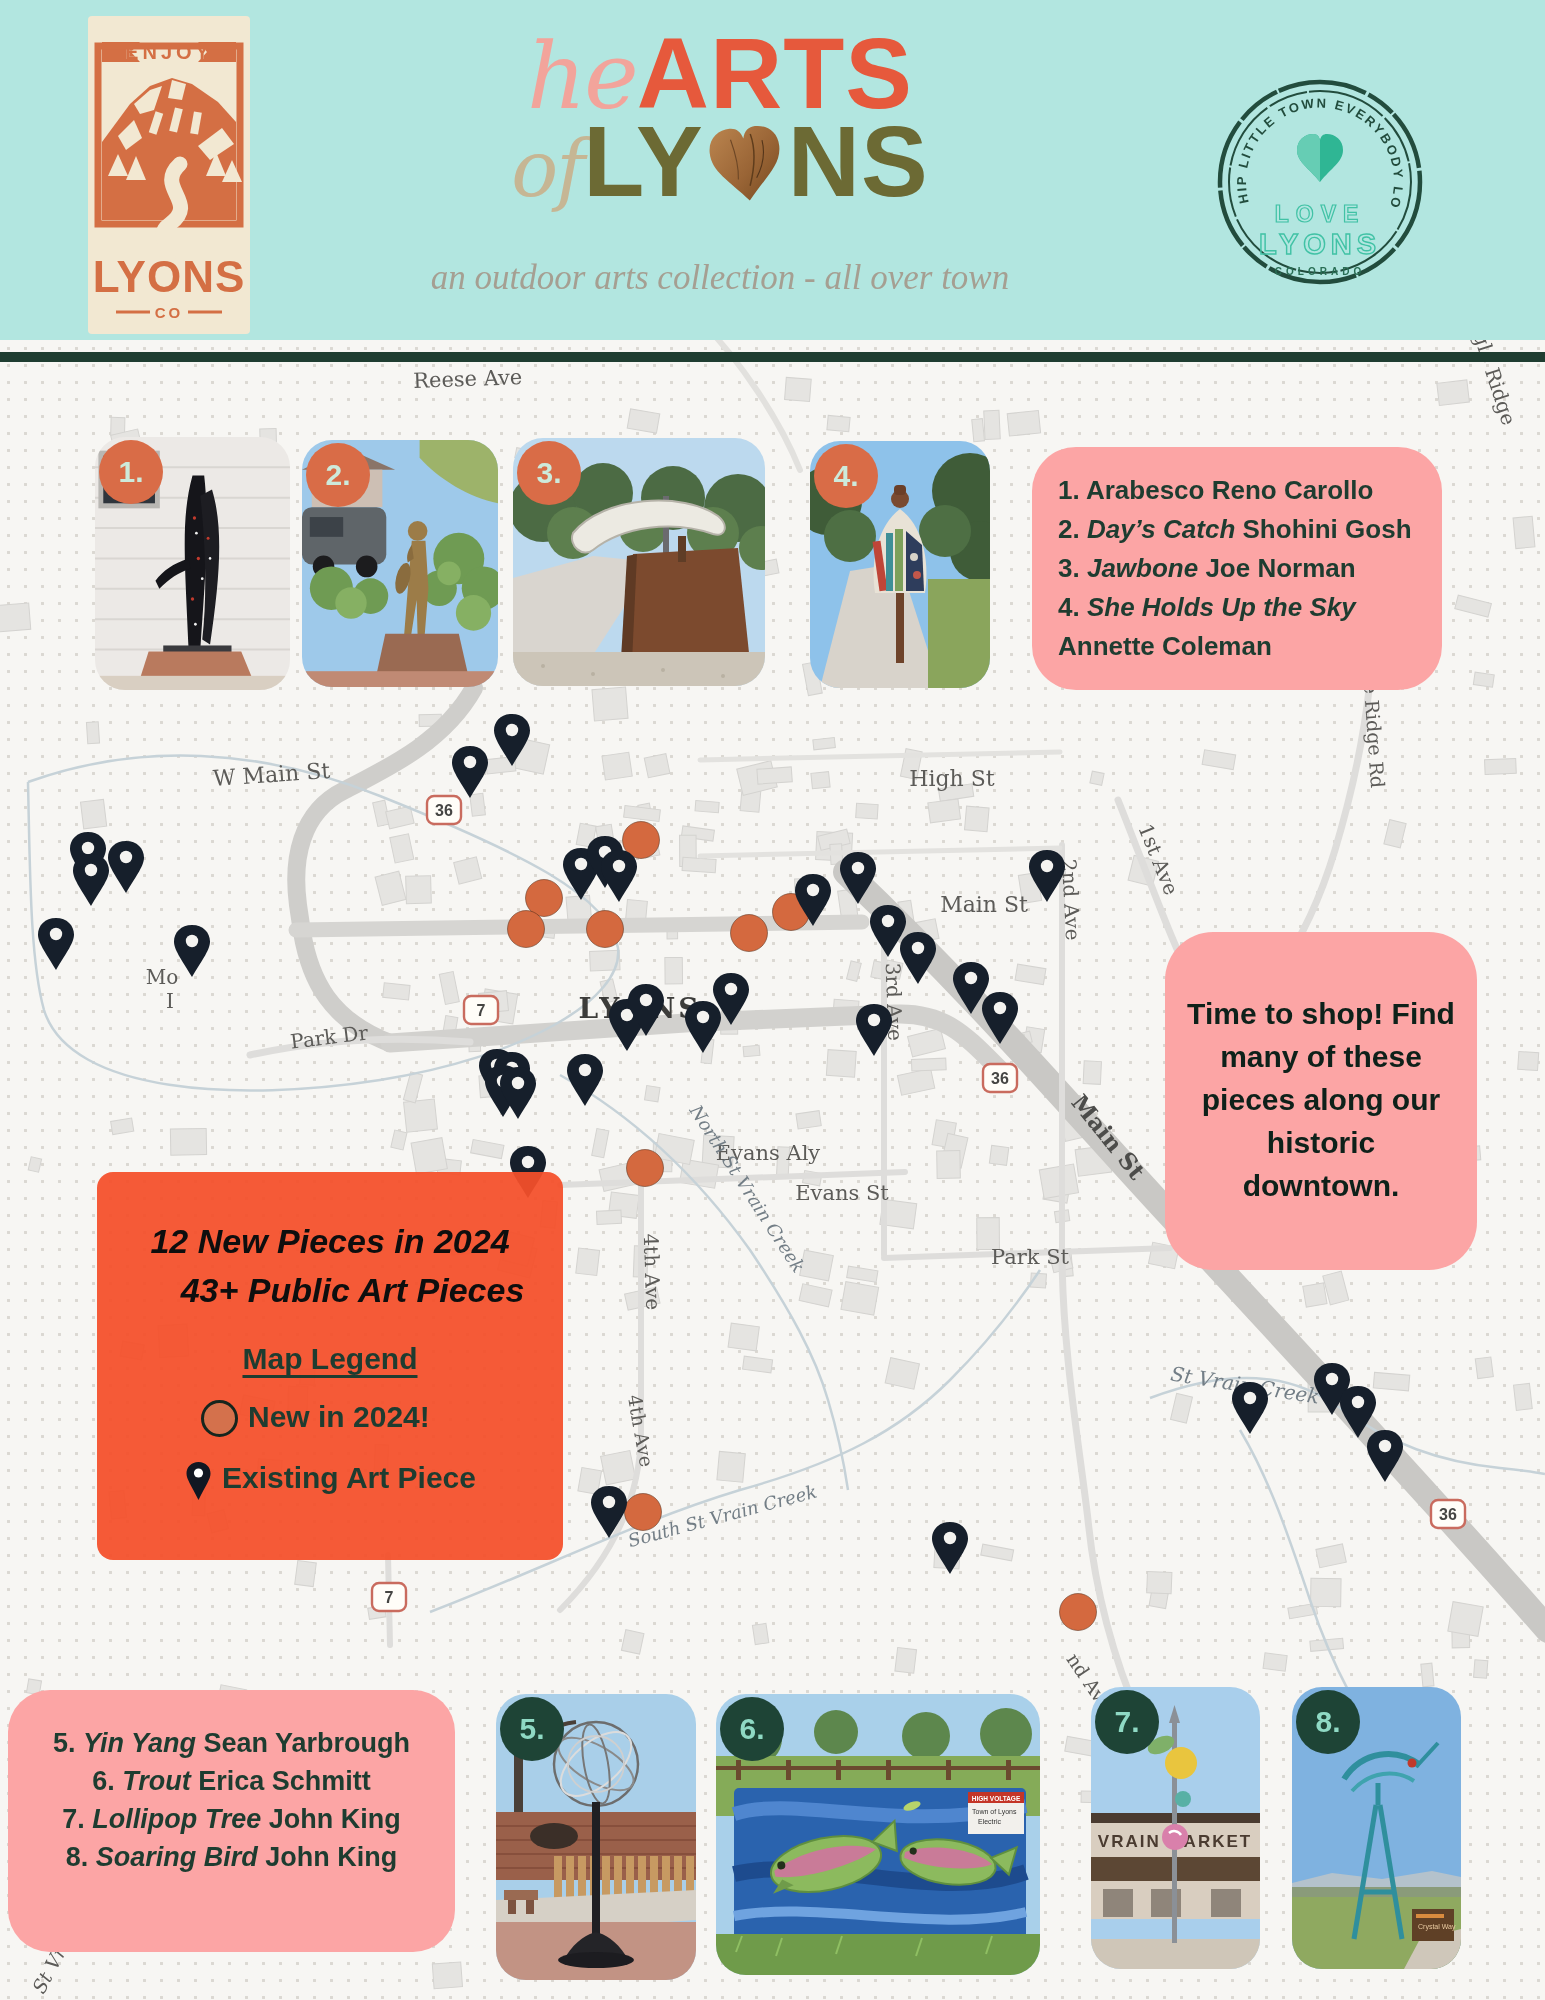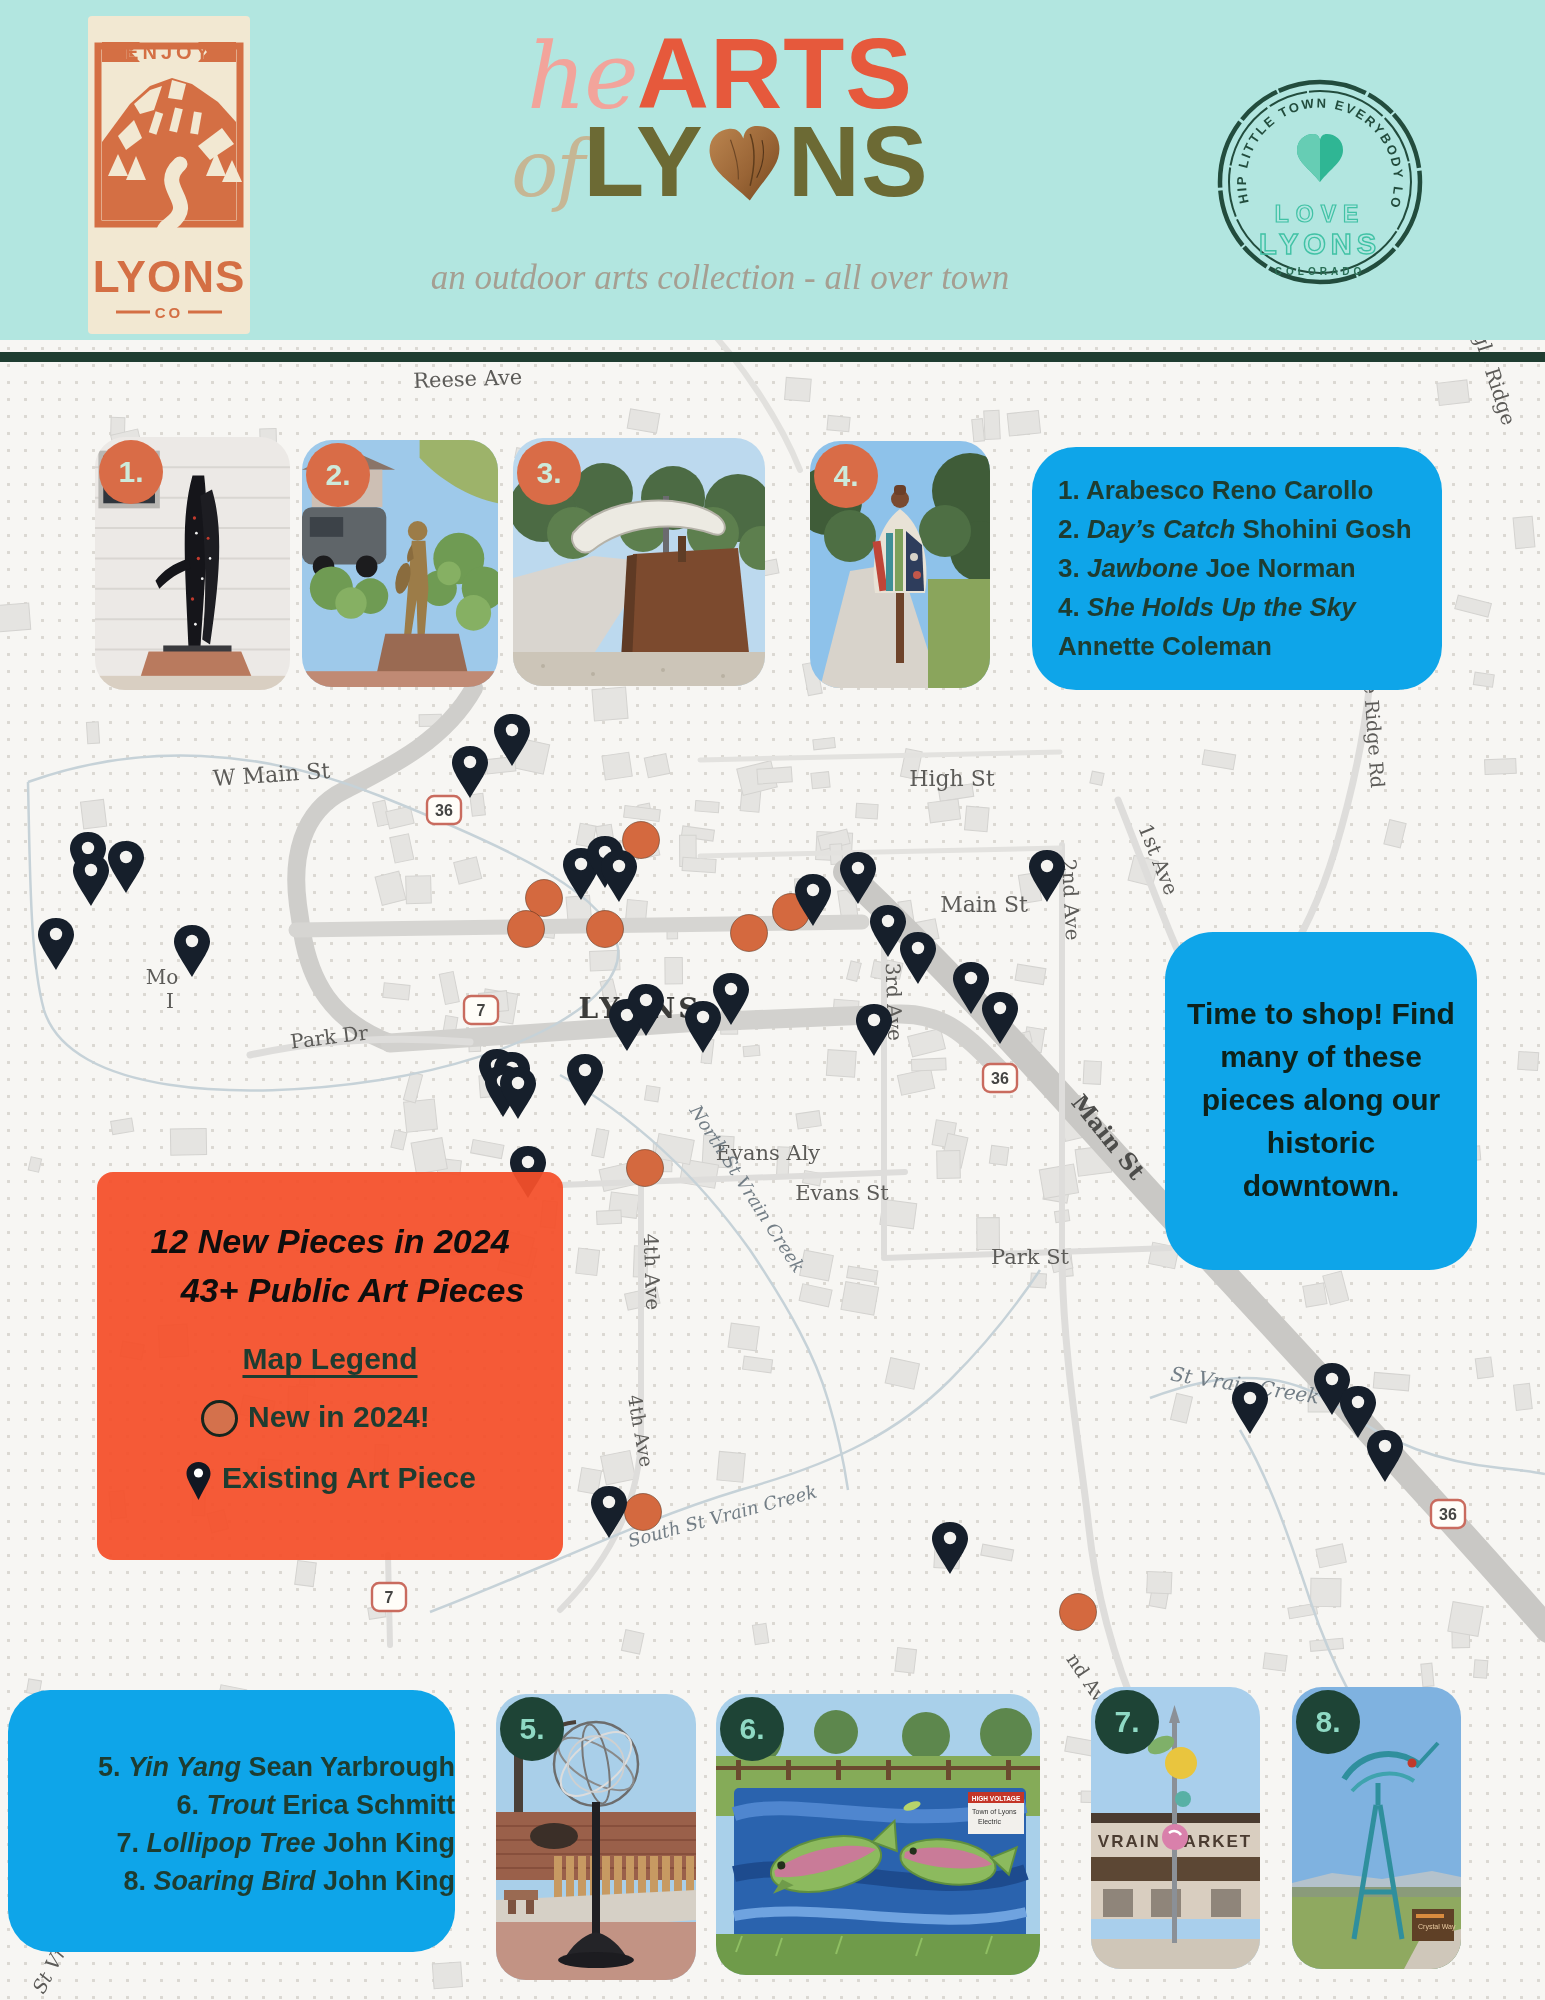--- a/index.html
+++ b/index.html
@@ -21,37 +21,37 @@
   #trow2{top:104px;}
   .t-he{font-family:"DejaVu Serif",serif;font-style:italic;font-size:92px;color:#f2a49b;letter-spacing:-2px;}
   .t-arts{font-size:100px;font-weight:bold;color:#e6593c;letter-spacing:1px;}
   .t-of{font-family:"DejaVu Serif",serif;font-style:italic;font-size:78px;color:#c6b694;letter-spacing:-2px;margin-top:8px;}
   .t-ly,.t-ns{font-size:100px;font-weight:bold;color:#6c6a34;letter-spacing:1px;}
   #heart-svg{vertical-align:-14px;margin:0 -4px;}
   #subtitle{position:absolute;top:258px;width:600px;text-align:center;
     font-family:Liberation Serif, serif;font-style:italic;font-size:35px;color:#a59f92;}
   #stamp-svg{position:absolute;left:1213px;top:70px;}
   
-  .box{position:absolute;background:#0ea5e9;color:#1e3c30;font-weight:bold;box-sizing:border-box;z-index:20;}
+  .box{position:absolute;background:#fca5a5;color:#1e3c30;font-weight:bold;box-sizing:border-box;z-index:20;}
   .it{font-style:italic;}
   #top-list-box{left:1032px;top:447px;width:410px;height:243px;border-radius:44px;
     padding:24px 6px 0 26px;font-size:26px;line-height:39px;}
   #shop-box{left:1165px;top:932px;width:312px;height:338px;border-radius:48px;color:#0e211a;
     font-size:30px;line-height:43px;text-align:center;padding:60px 22px 0;}
   #legend-box{left:97px;top:1172px;width:466px;height:388px;border-radius:16px;
     background:rgba(244,80,43,0.94);text-align:center;}
   #legend-box .t1{margin-top:50px;font-size:34px;font-style:italic;color:#0e0e0e;}
   #legend-box .t2{margin-top:10px;font-size:34px;font-style:italic;color:#0e0e0e;margin-left:45px;}
   .lg-title{display:inline-block;margin-top:32px;font-size:30px;color:#1e3c30;
     text-decoration:underline;text-underline-offset:6px;}
   .lg-row{display:flex;align-items:flex-start;margin:24px 0 0 104px;font-size:30px;color:#1e3c30;gap:10px;text-align:left;}
   .lg-row2{margin-left:88px;}
   .lg-circle{width:37px;height:37px;border-radius:50%;background:#d4714c;border:3px solid #15251d;box-sizing:border-box;flex:0 0 auto;}
   #bottom-list-box{left:8px;top:1690px;width:447px;height:262px;border-radius:42px;
-    font-size:27px;line-height:38px;text-align:right;padding-top:58px;}
+    font-size:27px;line-height:38px;text-align:center;padding-top:34px;}
   
   .photo{position:absolute;border-radius:30px;overflow:hidden;z-index:10;}
   .photo svg{display:block;width:100%;height:100%;}
   .badge{position:absolute;width:64px;height:64px;border-radius:50%;display:flex;align-items:center;
     justify-content:center;font-size:30px;font-weight:bold;z-index:15;}
   .badge.orange{background:#d96c47;color:#cdeadb;}
   .badge.green{background:#1e4436;color:#8fd9c4;}
 </style>
 </head>
 <body>

